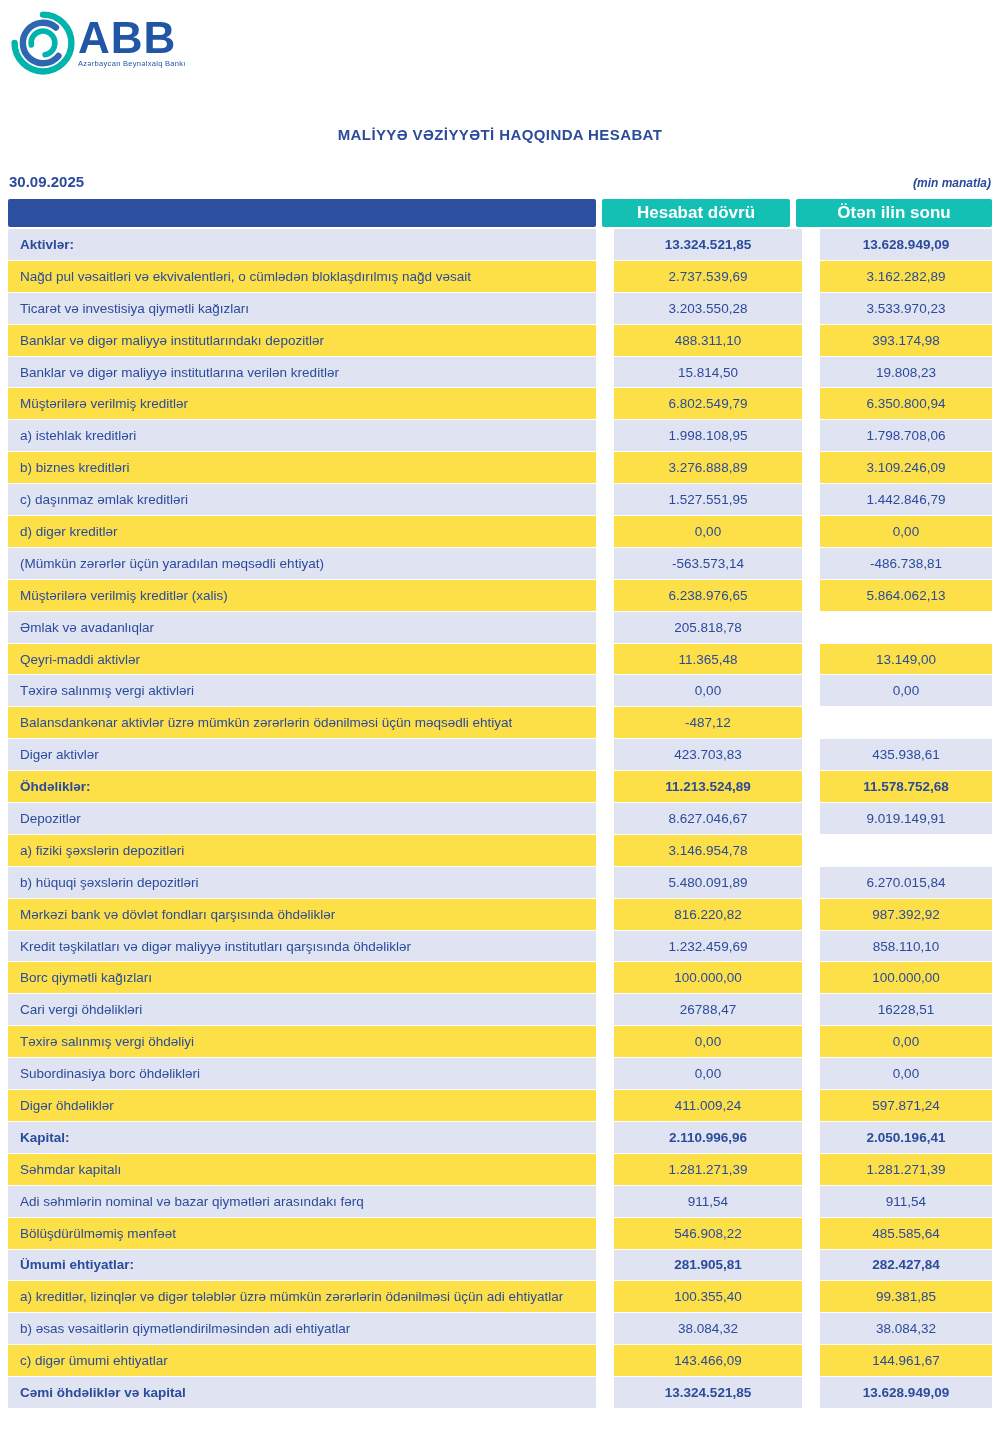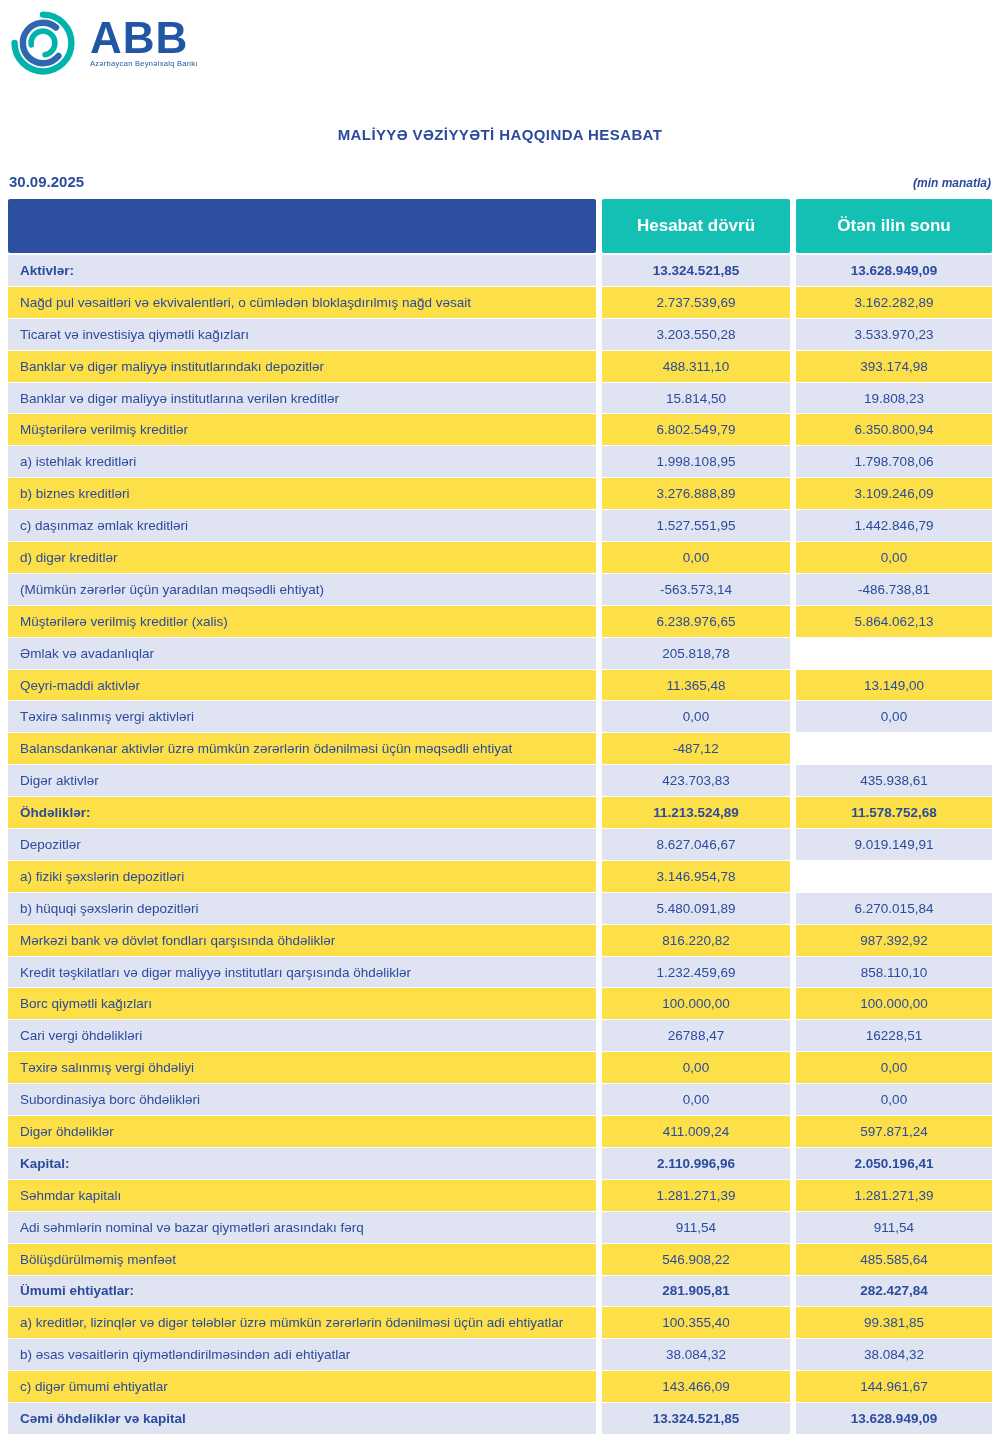--- a/index.html
+++ b/index.html
@@ -4,21 +4,21 @@
 <style>
   * { box-sizing: border-box; }
   html,body { margin:0; padding:0; }
   body {
     width:1000px; height:1441px; background:#ffffff;
     font-family:"Liberation Sans","DejaVu Sans",sans-serif;
     color:#2b4b9c; overflow:hidden;
   }
 
   
-  .logo { display:flex; align-items:center; gap:14px; padding:7px 0 0 10px; height:78px; }
+  .logo { display:flex; align-items:center; gap:2px; padding:7px 0 0 10px; height:78px; }
   .logo-mark { width:66px; height:66px; flex:0 0 auto; }
   .logo-textwrap { display:flex; flex-direction:column; justify-content:center; }
   .logo-text { font-size:44px; font-weight:bold; color:#2156a5; line-height:0.95; letter-spacing:1px; }
   .logo-sub  { font-size:7.5px; color:#2156a5; margin-top:1px; letter-spacing:0.3px; }
 
   
   .title {
     text-align:center; font-size:15px; font-weight:bold; color:#2b4b9c;
     margin-top:48px; letter-spacing:0.4px;
   }
@@ -26,30 +26,30 @@
     display:flex; justify-content:space-between; align-items:flex-end;
     padding:0 9px; margin-top:30px;
   }
   .meta .date { font-size:15px; font-weight:bold; color:#2b4b9c; }
   .meta .unit { font-size:12px; font-style:italic; font-weight:bold; color:#2b4b9c;text-align:right; }
 
   
   .table { margin:9px 8px 0 8px; }
   .thead {
     display:grid; grid-template-columns:588px 188px 1fr; column-gap:6px;
-    height:54px; margin-bottom:2px;
+    height:28px; margin-bottom:2px;
   }
   .thead .blank { background:#2d4fa0; border-radius:2px; }
   .thead .col {
     background:#14bfb3; color:#ffffff; font-size:17px; font-weight:bold;
     display:flex; align-items:center; justify-content:center; border-radius:2px;
   }
   .tbody { display:block; }
   .trow {
-    display:grid; grid-template-columns:588px 188px 1fr; column-gap:6px;
+    display:grid; grid-template-columns:588px 188px 1fr; column-gap:18px;
     height:31.9px;
   }
   .trow .cell {
     display:flex; align-items:center;
     border-bottom:1.5px solid #ffffff;
     font-size:13.5px; color:#2b4b9c;
   }
   .trow.odd  .cell { background:#dfe3f2; }
   .trow.even .cell { background:#fde047; }
   .cell.label { padding-left:12px; padding-right:6px; }

